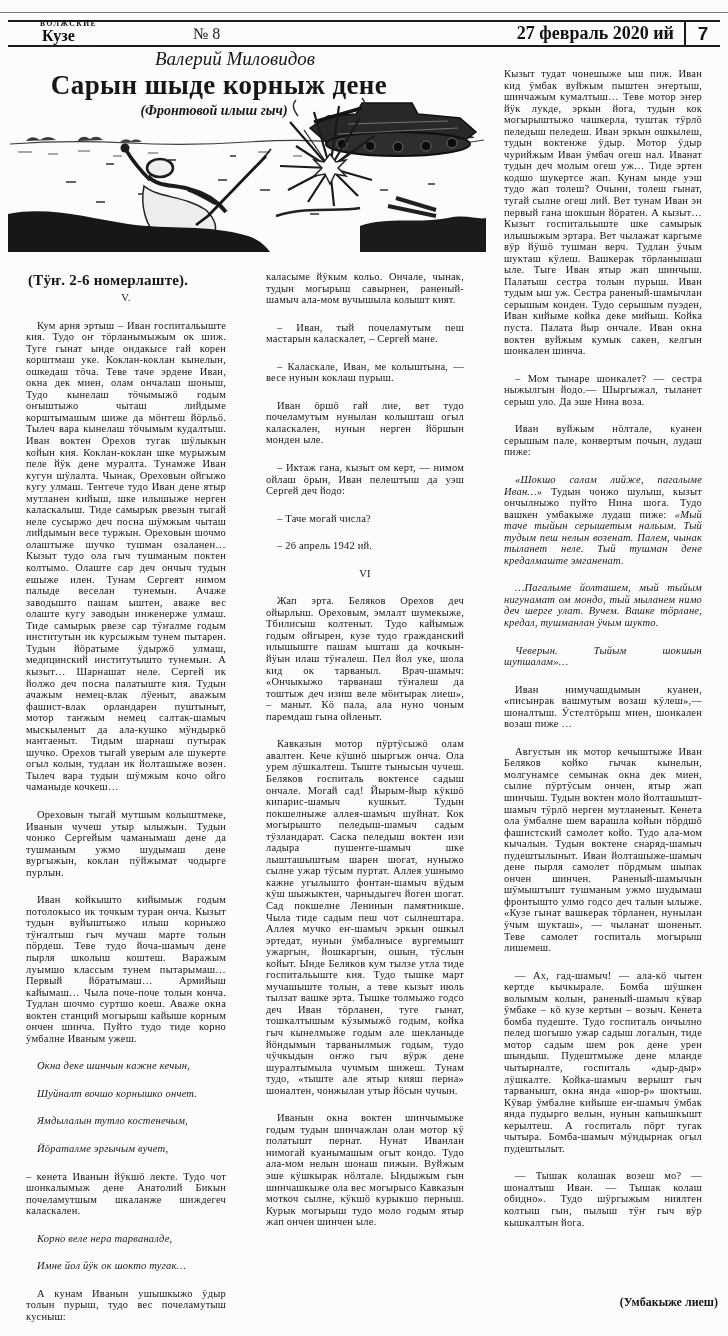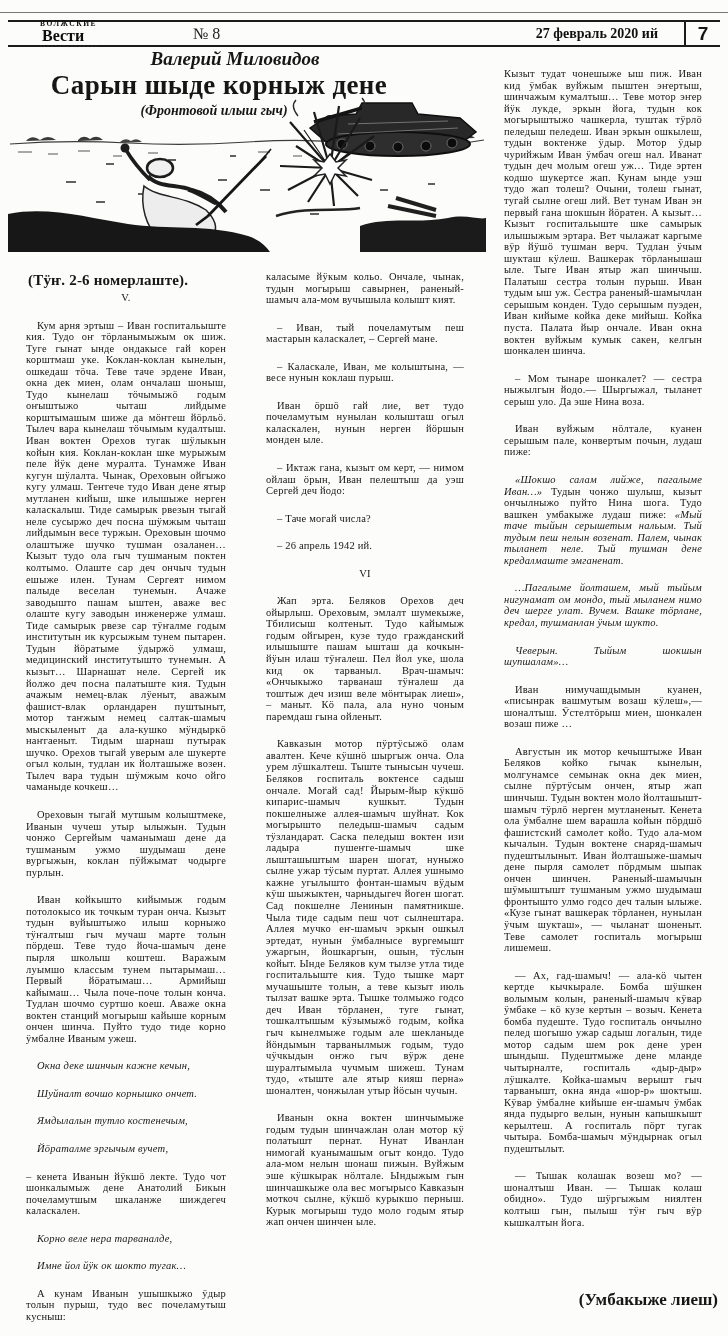--- a/index.html
+++ b/index.html
@@ -9,60 +9,60 @@
   
   .rule-thin{position:absolute;left:0;right:0;top:12px;border-top:1px solid #777;}
   .hdr{position:absolute;left:8px;right:8px;top:20px;height:27px;
        border-top:2.5px solid #1b1b1b;border-bottom:2.5px solid #1b1b1b;
        display:flex;align-items:center;}
   .logo{margin-left:32px;text-align:left;line-height:1;}
   .logo-top{display:block;font-size:7.5px;font-weight:bold;letter-spacing:1.5px;color:#111;}
   .logo-main{display:block;font-size:16px;font-weight:bold;color:#0d0d0d;
              border-bottom:2px dotted #222;padding:0 2px 1px;}
   .issue{margin-left:96px;font-size:16px;color:#222;}
-  .date{margin-left:auto;margin-right:26px;font-size:14px;font-weight:bold;color:#101010;}
+  .date{margin-left:auto;margin-right:10px;font-size:18px;font-weight:bold;color:#101010;}
   .pagenum-cell{border-left:2.5px solid #1b1b1b;align-self:stretch;width:36px;
                 display:flex;align-items:center;justify-content:center;}
   .pagenum{font-size:19px;font-weight:bold;font-family:"Liberation Sans",sans-serif;}
   
   .art-head{position:absolute;left:8px;top:48px;width:478px;height:208px;}
   .author{position:absolute;top:0;left:0;width:100%;padding-right:24px;text-align:center;
-          font-size:19px;font-weight:bold;font-style:italic;z-index:2;}
+          font-size:19px;font-weight:normal;font-style:italic;z-index:2;}
   .title{position:absolute;top:22px;left:0;width:100%;padding-right:56px;text-align:center;
          font-size:27px;font-weight:bold;letter-spacing:0.4px;z-index:2;}
   .subtitle{position:absolute;top:55px;left:0;width:100%;padding-right:66px;text-align:center;
             font-size:14px;font-weight:bold;font-style:italic;z-index:2;}
   .illus{position:absolute;left:0;top:46px;width:478px;height:160px;z-index:1;}
   
   .col{position:absolute;font-size:10.5px;line-height:11.55px;letter-spacing:0.2px;
        text-align:justify;overflow:hidden;}
   #col1{left:10px;top:255px;width:232px;height:1072px;}
   #col2{left:250px;top:255px;width:230px;height:1072px;}
   #col3{left:488px;top:52px;width:230px;height:1252px;}
   .blk{margin:16px;text-indent:11px;}
   .blk.cont{text-indent:0;}
   .blk.caption{font-size:15px;font-weight:bold;text-indent:2px;text-align:left;
                line-height:1.2;margin-bottom:3px;}
   .blk.heading{text-align:center;text-indent:0;margin:1px 0;}
   .blk.verse{font-style:italic;text-align:left;text-indent:11px;}
   .it{font-style:italic;}
   .endnote{position:absolute;right:10px;bottom:26px;width:230px;text-align:right;
-           font-size:17px;font-weight:bold;}
+           font-size:12px;font-weight:bold;}
 </style>
 </head>
 <body>
 
 <div class="page">
 
   <div class="rule-thin"></div>
 
   <div class="hdr">
     <div class="logo">
       <span class="logo-top">ВОЛЖСКИЕ</span>
-      <span class="logo-main">Вести</span>
+      <span class="logo-main">Кузе</span>
     </div>
     <div class="issue">№ 8</div>
     <div class="date">27 февраль 2020 ий</div>
     <div class="pagenum-cell">
       <span class="pagenum">7</span>
     </div>
   </div>
 
   <div class="art-head">
     <div class="author">Валерий Миловидов</div>

